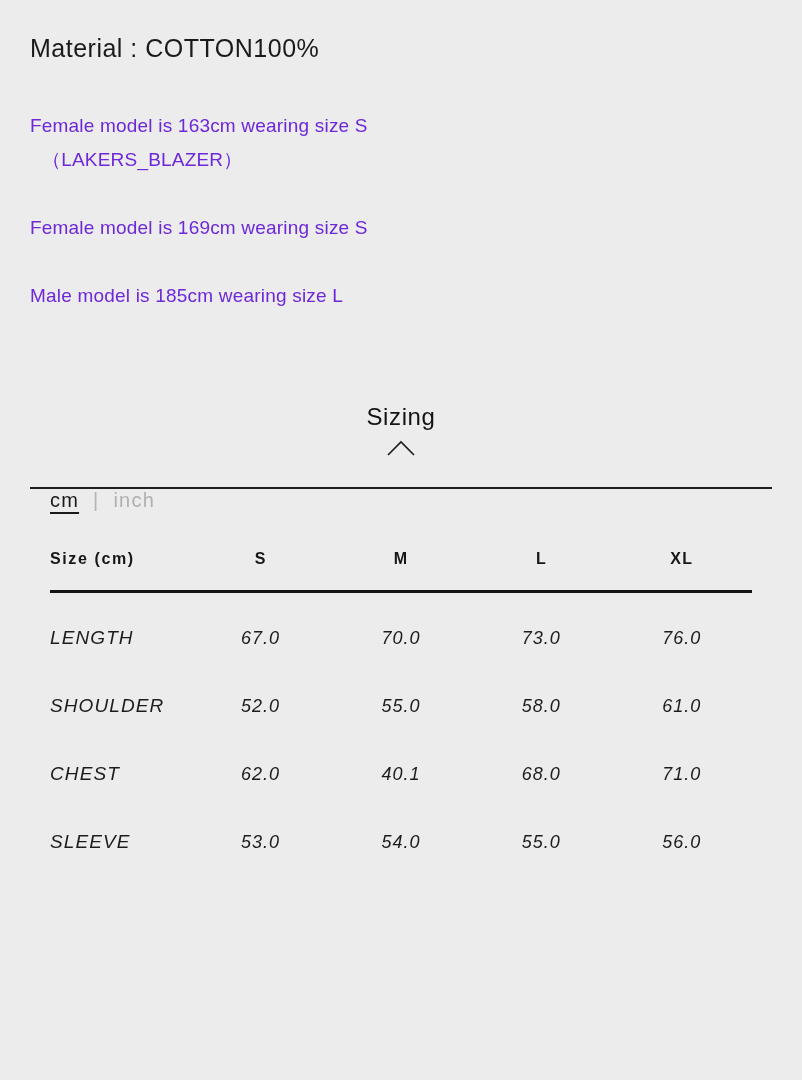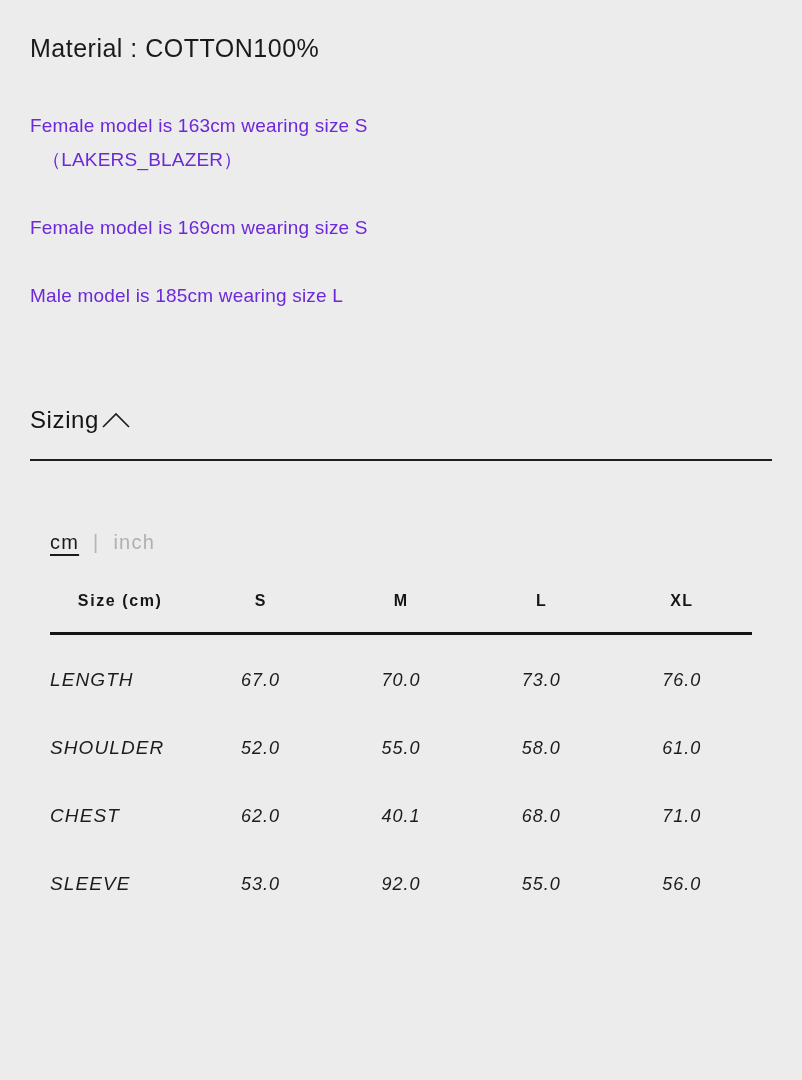--- a/index.html
+++ b/index.html
@@ -49,22 +49,23 @@
   .desc p.last {
     margin-bottom: 0;
     margin-top: 7px;
   }
 
   
   .sizing-head {
     margin-top: 90px;
     display: flex;
     align-items: center;
-    justify-content: flex-start;
+    justify-content: center;
     padding-bottom: 22px;
+    flex-direction: column;
   }
   .sizing-title {
     font-size: 24px;
     letter-spacing: 0.6px;
     color: #141414;
   }
   .chev {
     width: 34px;
     height: 34px;
     display: flex;
@@ -75,21 +76,20 @@
   .chev svg { display: block; }
 
   .rule {
     height: 2px;
     background: #1e1e1e;
     width: 100%;
   }
 
   
   .units {
-    margin-top: 70px;
     margin-left: 20px;
     display: flex;
     align-items: center;
     font-size: 20px;
     letter-spacing: 1.2px;
   }
   .unit-active {
     color: #1a1a1a;
     text-decoration: underline;
     text-underline-offset: 5px;
@@ -108,21 +108,21 @@
   .table-wrap {
     margin-top: 38px;
     padding: 0 20px;
   }
   table.size-table {
     width: 100%;
     border-collapse: collapse;
     table-layout: fixed;
   }
   table.size-table thead th {
-    text-align: center;
+    text-align: left;
     font-size: 16px;
     font-weight: bold;
     letter-spacing: 1.6px;
     color: #161616;
     padding: 0 0 22px 0;
   }
   table.size-table thead th.col {
     text-align: center;
     font-size: 16px;
     letter-spacing: 1.2px;
@@ -217,21 +217,21 @@
         <tr>
           <td class="label">CHEST</td>
           <td class="val">62.0</td>
           <td class="val">40.1</td>
           <td class="val">68.0</td>
           <td class="val">71.0</td>
         </tr>
         <tr>
           <td class="label">SLEEVE</td>
           <td class="val">53.0</td>
-          <td class="val">92.0</td>
+          <td class="val">54.0</td>
           <td class="val">55.0</td>
           <td class="val">56.0</td>
         </tr>
       </tbody>
     </table>
   </div>
 
 </div>
 
 </body></html>

